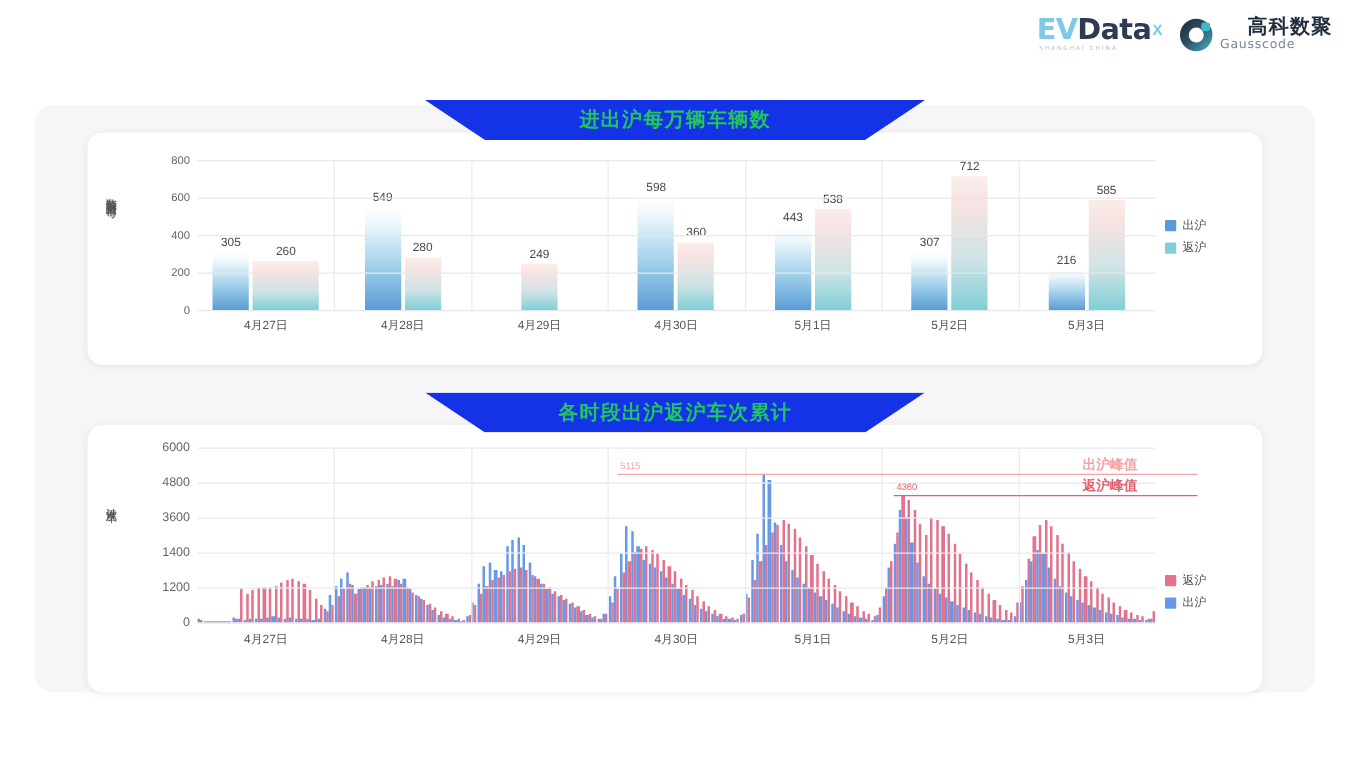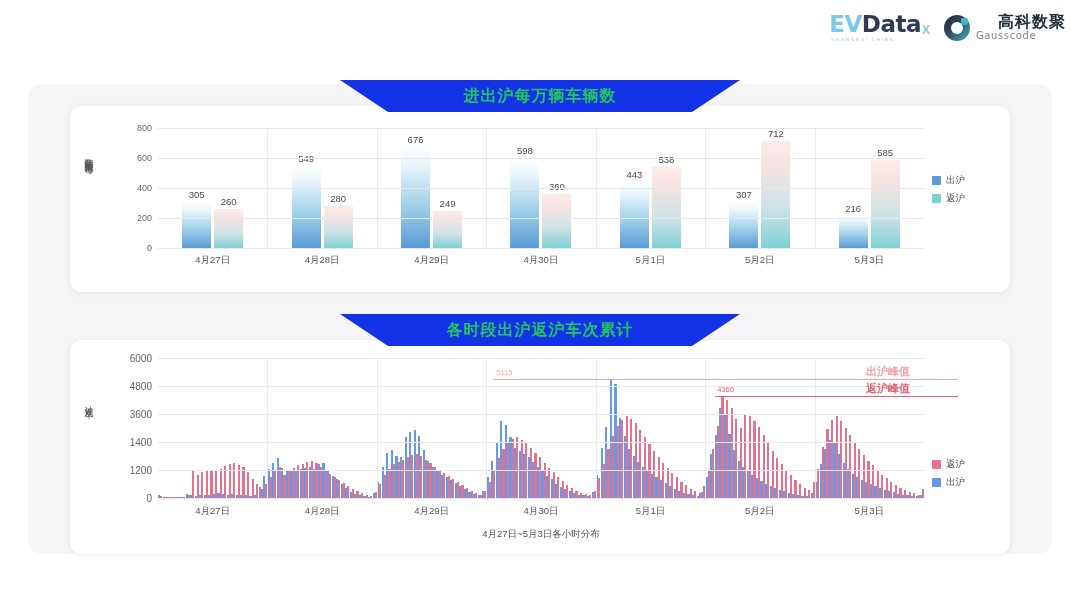--- a/index.html
+++ b/index.html
@@ -13,21 +13,21 @@
   }
   
   .header{
     position:absolute;top:0;left:0;width:1080px;height:62px;
   }
   .logos{
     position:absolute;right:14px;top:13px;
     display:flex;align-items:center;gap:14px;
   }
   .logo-evdata{display:flex;flex-direction:column;align-items:flex-start;line-height:1;}
-  .ev-row{display:flex;align-items:flex-end;}
+  .ev-row{display:flex;align-items:center;}
   .ev-ev{
     font-size:23px;font-weight:700;letter-spacing:-.5px;
     color:#7ec8e8;font-family:"DejaVu Sans",sans-serif;
   }
   .ev-data{
     font-size:23px;font-weight:700;letter-spacing:-.5px;
     color:#2d3c53;font-family:"DejaVu Sans",sans-serif;
   }
   .ev-x{
     font-size:12px;font-weight:700;color:#7ec8e8;margin-left:1px;margin-top:-1px;
@@ -177,38 +177,35 @@
 <div class="banner" id="banner2">各时段出沪返沪车次累计</div>
 
 <div id="chart1">
   <div class="c1-ylabel">每万辆出行车辆数</div>
   <div class="c1-plot" id="c1plot">
     <div class="c1-groups" id="c1groups">
         <div class="c1-group">
           <div class="c1-bar out" style="height: 45.75px;">
             <div class="c1-val">305</div>
           </div>
-          <div class="c1-bar back" style="height: 39px;">
+          <div class="c1-bar back" style="height: 39px; padding-left: 24px;">
             <div class="c1-val">260</div>
           </div>
           <div class="c1-xlab">4月27日</div>
         </div>
         <div class="c1-group">
           <div class="c1-bar out" style="height: 82.35px;">
             <div class="c1-val">549</div>
           </div>
           <div class="c1-bar back" style="height: 42px;">
             <div class="c1-val">280</div>
           </div>
           <div class="c1-xlab">4月28日</div>
         </div>
         <div class="c1-group">
-          <div class="c1-bar out" style="height: 101.4px;">
-            <div class="c1-val">676</div>
-          </div>
           <div class="c1-bar back" style="height: 37.35px;">
             <div class="c1-val">249</div>
           </div>
           <div class="c1-xlab">4月29日</div>
         </div>
         <div class="c1-group">
           <div class="c1-bar out" style="height: 89.7px;">
             <div class="c1-val">598</div>
           </div>
           <div class="c1-bar back" style="height: 54px;">
@@ -988,21 +985,20 @@
       <div class="c2-sep" style="left: 656.571px;"></div>
       <div class="ref-line" style="top: 20.65px; background: rgb(242, 163, 168); left: 336.286px; width: 463.714px;">
         <div class="ref-val" style="color: rgb(242, 163, 168); left: 0px;">5115</div>
         <div class="ref-name" style="color: rgb(242, 163, 168); left: 371.714px;">出沪峰值</div>
       </div>
       <div class="ref-line" style="top: 38.2667px; background: rgb(224, 97, 111); left: 557.143px; width: 242.857px;">
         <div class="ref-val" style="color: rgb(224, 97, 111); left: 0px;">4360</div>
         <div class="ref-name" style="color: rgb(224, 97, 111); left: 150.857px;">返沪峰值</div>
       </div>
     </div>
-  <div class="c2-caption">4月27日~5月3日各小时分布</div>
   <div class="c2-legend" id="c2legend">
       <div class="leg-item">
         <span class="leg-sw" style="background: rgb(227, 114, 140);"></span>
         <span class="leg-tx">返沪</span>
       </div>
       <div class="leg-item">
         <span class="leg-sw" style="background: rgb(102, 153, 232);"></span>
         <span class="leg-tx">出沪</span>
       </div>
     </div>

